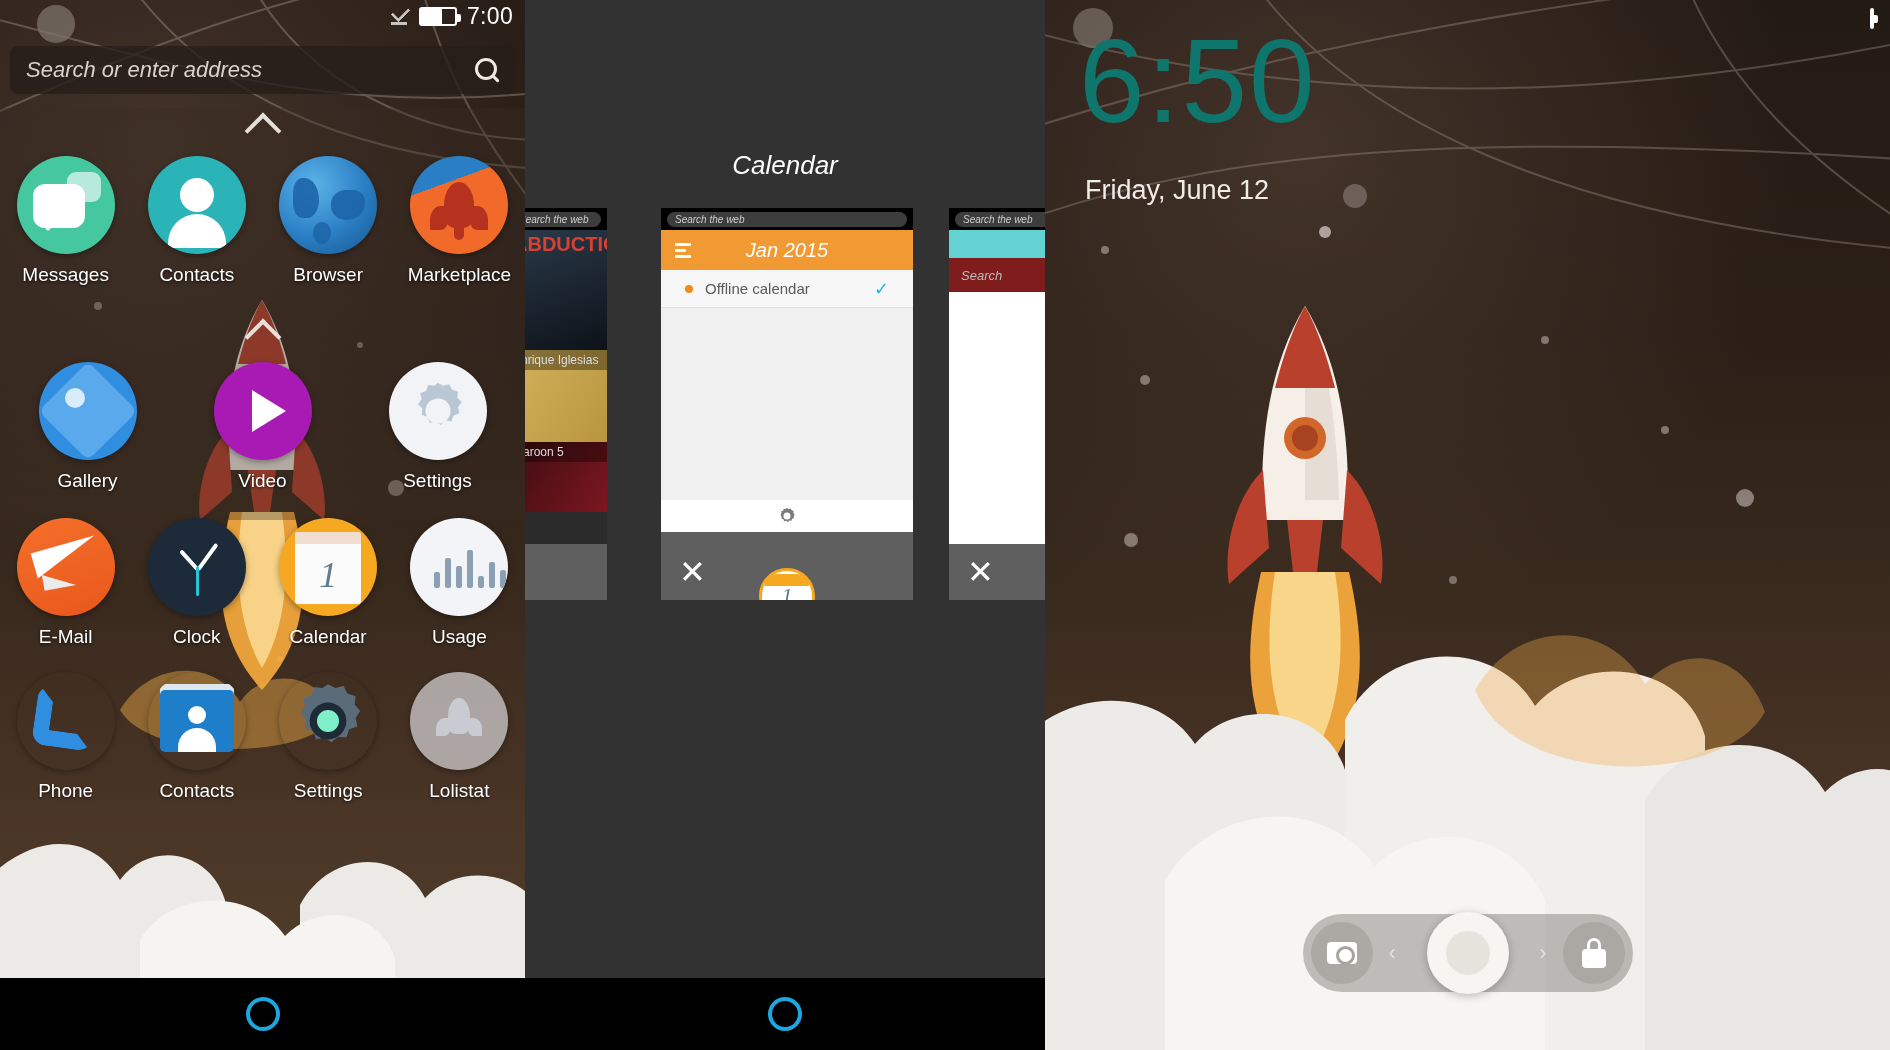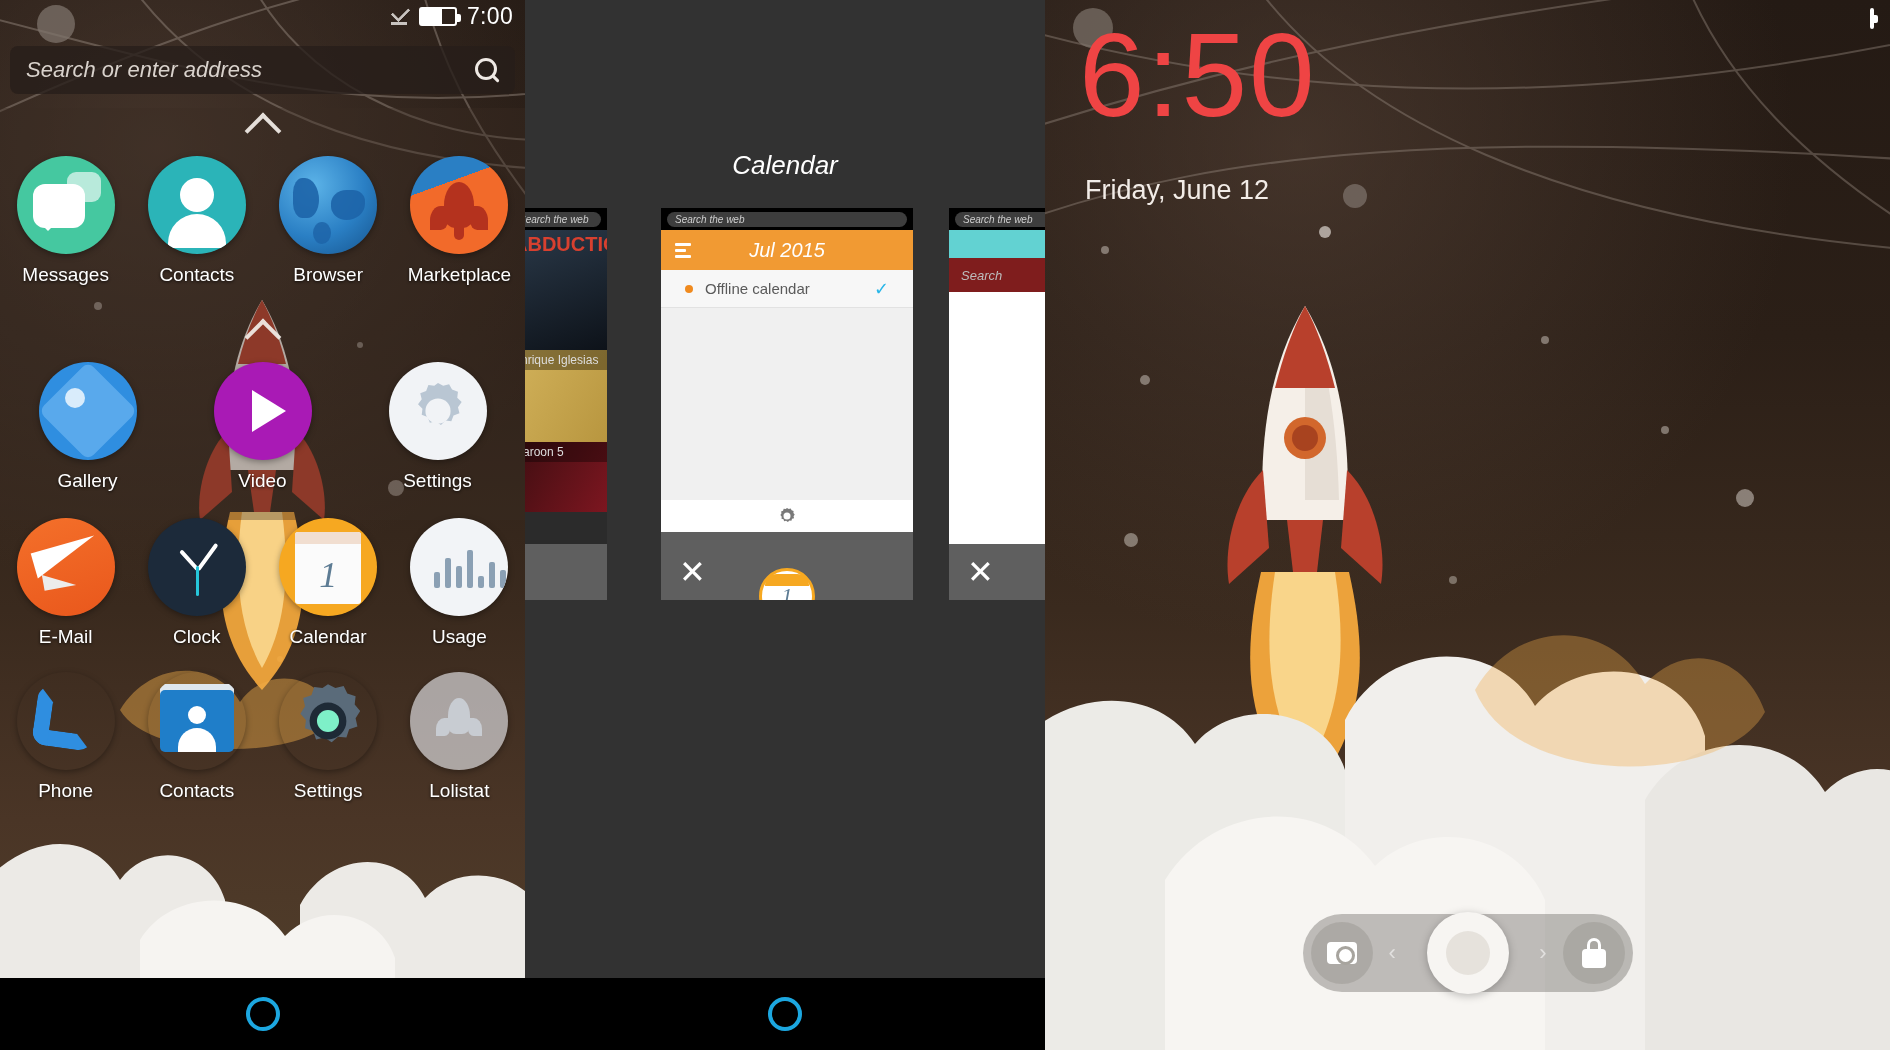--- a/index.html
+++ b/index.html
@@ -149,21 +149,21 @@
   .badge .cap{position:absolute;left:3px;right:3px;top:3px;height:12px;background:#f6a821;border-radius:24px 24px 0 0;}
   .mini { position:relative; width:100%; }
   .mini-img { width:100%; height:120px; position:relative; overflow:hidden; }
   .mini-cap { position:absolute; left:0; right:0; top:0; padding:3px 8px; color:#ddd; font-size:12px;
               background:rgba(0,0,0,.35); }
   .rsearch { height:28px; background:#62d2d2; }
   .rsearchfield { background:#7f1d1d; height:34px; display:flex; align-items:center; padding:0 12px; color:#bdbdbd; font-size:13px; font-style:italic;}
   .rwhite { background:#fff; height:282px; }
 
   
-  .lk-time { position:absolute; left:34px; top:16px; color:#ef4444; font-size:118px; font-weight:300; letter-spacing:2px; line-height:1; }
+  .lk-time { position:absolute; left:34px; top:22px; color:#0f766e; font-size:118px; font-weight:300; letter-spacing:2px; line-height:1; }
   .lk-date { position:absolute; left:40px; top:175px; color:#f2ece7; font-size:27px; }
   .lk-batt { position:absolute; top:10px; right:16px; }
   .lockbar { position:absolute; left:50%; transform:translateX(-50%); bottom:58px;
              width:330px; height:78px; border-radius:39px; background:rgba(120,118,112,.45);
              display:flex; align-items:center; justify-content:space-between; padding:0 8px; }
   .lb-side { width:62px; height:62px; border-radius:50%; background:rgba(150,148,142,.45);
              display:flex; align-items:center; justify-content:center; }
   .cam { width:30px; height:22px; background:#fff; border-radius:4px; position:relative; }
   .cam::before{content:"";position:absolute;left:9px;top:4px;width:13px;height:13px;border:3px solid #a7a49e;border-radius:50%;}
   .lck { width:24px; height:30px; position:relative; }
@@ -405,21 +405,21 @@
     <div class="card card-main">
       <div class="cardsearch">
         <span class="pill">Search the web</span>
       </div>
       <div class="calhdr">
         <span class="hamb">
             <i></i>
             <i></i>
             <i></i>
           </span>
-        <span class="mon">Jul 2015</span>
+        <span class="mon">Jan 2015</span>
       </div>
       <div class="calbody">
         <div class="calrow">
           <span class="dotorange"></span>
           <span class="t">Offline calendar</span>
           <span class="tick">✓</span>
         </div>
         <div class="calfoot">
           <svg width="22" height="22" viewBox="0 0 100 100">
             <path fill="#7a7a7a" d="M50 14l8 4 9-2 4 8 9 3-1 9 6 7-5 8 2 9-9 3-3 9-9-1-7 6-8-5-9 2-3-9-9-3 1-9-6-7 5-8-2-9 9-3 3-9 9 1z"></path>

